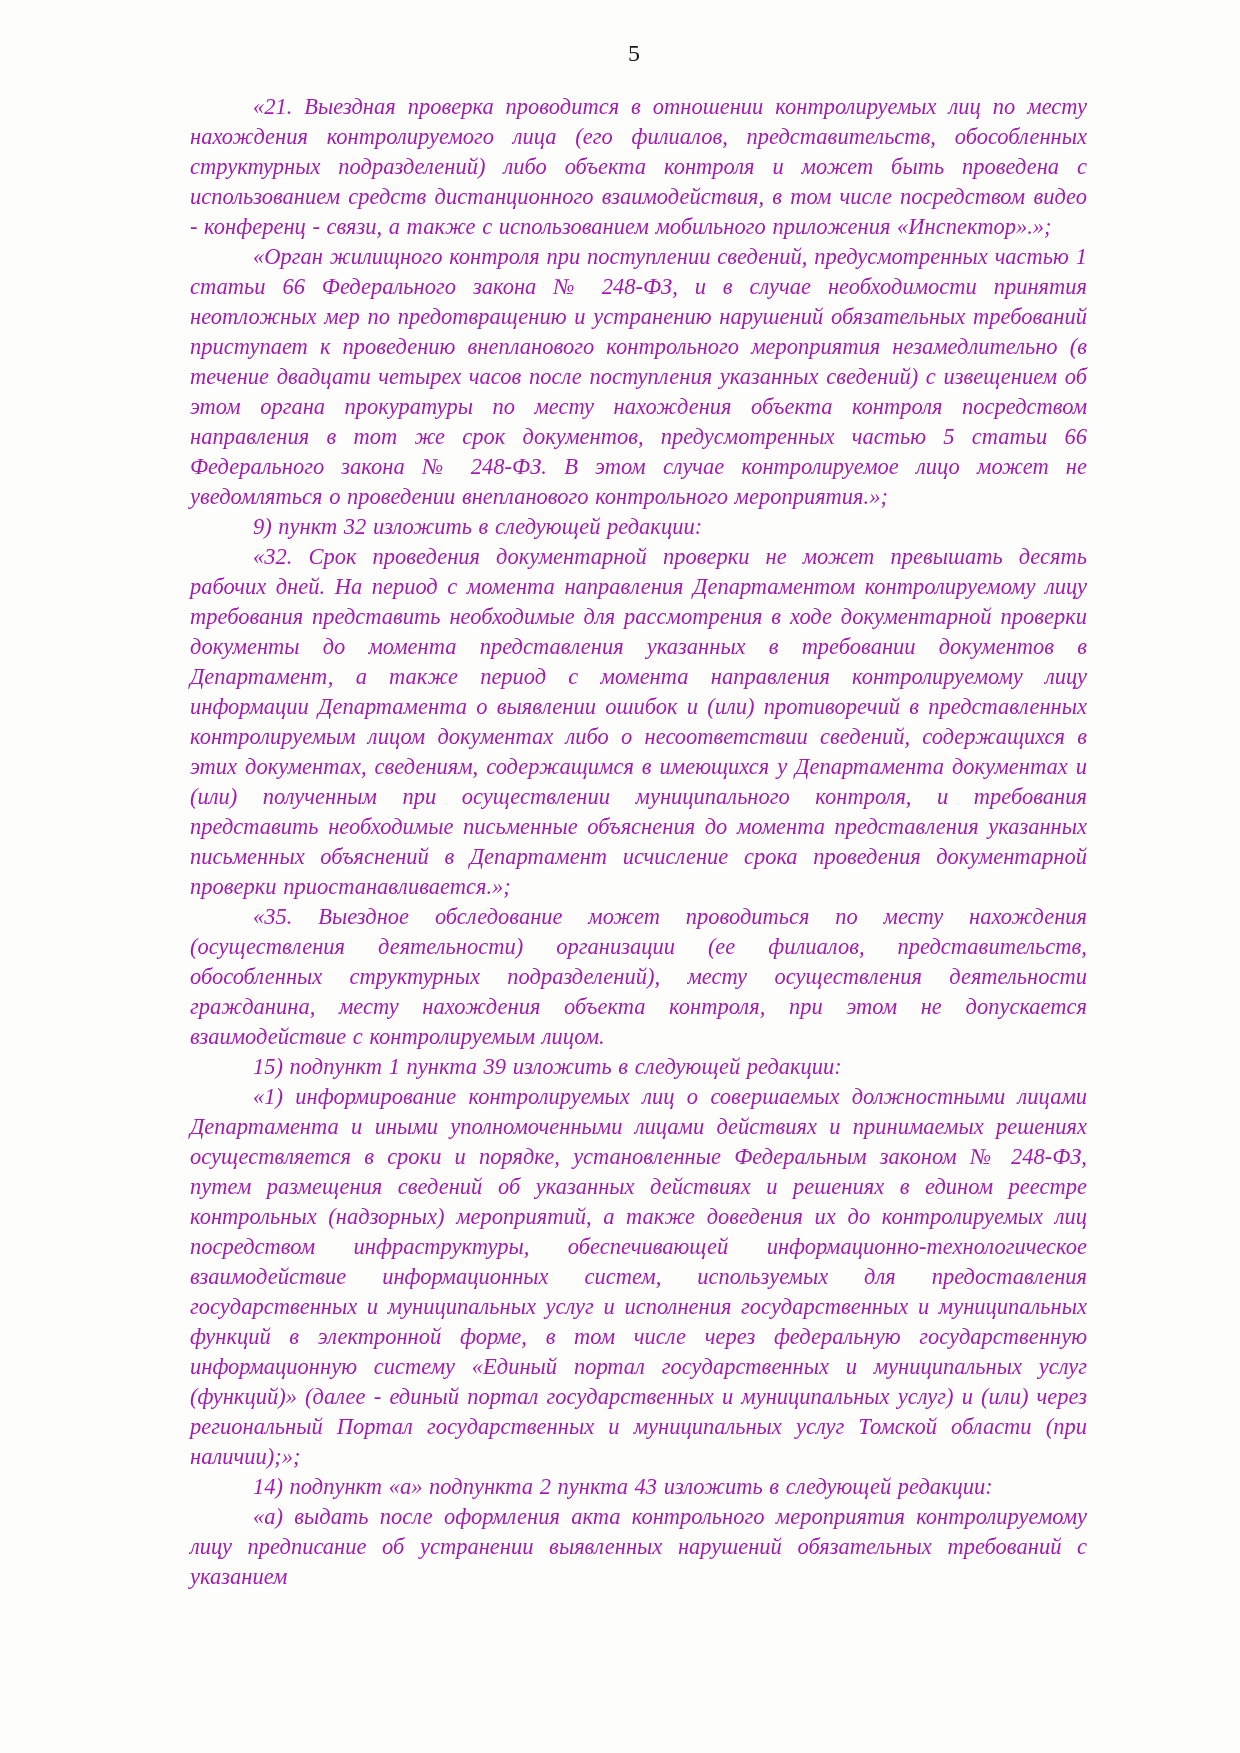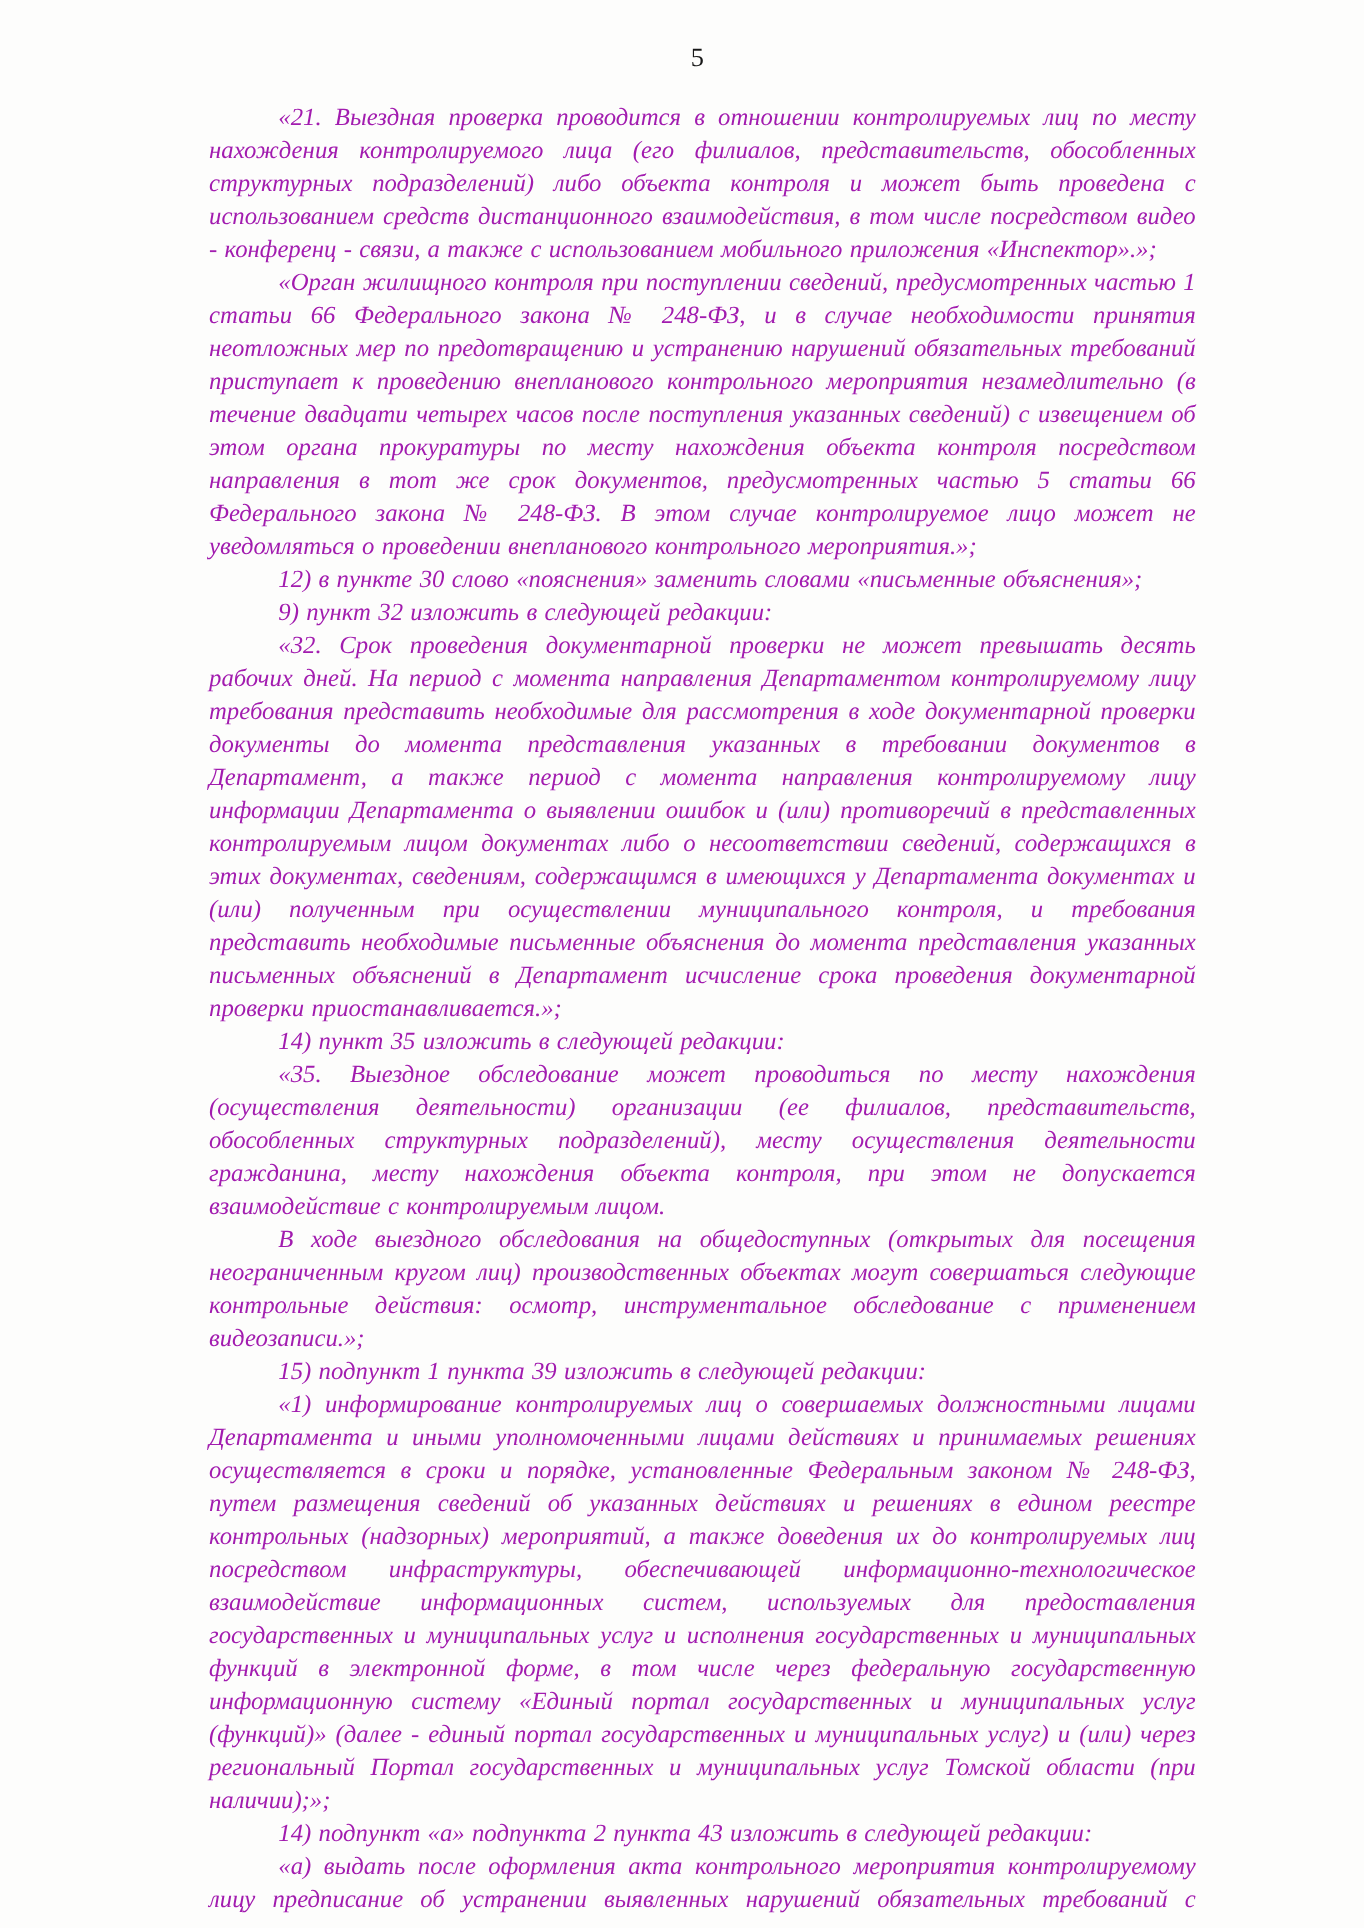--- a/index.html
+++ b/index.html
@@ -45,24 +45,21 @@
   }
 </style>
 </head>
 <body>
 
 <div class="page">
   <div class="page-number">5</div>
   <div class="content">
     <p>«21. Выездная проверка проводится в отношении контролируемых лиц по месту нахождения контролируемого лица (его филиалов, представительств, обособленных структурных подразделений) либо объекта контроля и может быть проведена с использованием средств дистанционного взаимодействия, в том числе посредством видео - конференц - связи, а также с использованием мобильного приложения «Инспектор».»;</p>
     <p>«Орган жилищного контроля при поступлении сведений, предусмотренных частью 1 статьи 66 Федерального закона № 248-ФЗ, и в случае необходимости принятия неотложных мер по предотвращению и устранению нарушений обязательных требований приступает к проведению внепланового контрольного мероприятия незамедлительно (в течение двадцати четырех часов после поступления указанных сведений) с извещением об этом органа прокуратуры по месту нахождения объекта контроля посредством направления в тот же срок документов, предусмотренных частью 5 статьи 66 Федерального закона № 248-ФЗ. В этом случае контролируемое лицо может не уведомляться о проведении внепланового контрольного мероприятия.»;</p>
-    <p>12) в пункте 30 слово «пояснения» заменить словами «письменные объяснения»;</p>
     <p>9) пункт 32 изложить в следующей редакции:</p>
     <p>«32. Срок проведения документарной проверки не может превышать десять рабочих дней. На период с момента направления Департаментом контролируемому лицу требования представить необходимые для рассмотрения в ходе документарной проверки документы до момента представления указанных в требовании документов в Департамент, а также период с момента направления контролируемому лицу информации Департамента о выявлении ошибок и (или) противоречий в представленных контролируемым лицом документах либо о несоответствии сведений, содержащихся в этих документах, сведениям, содержащимся в имеющихся у Департамента документах и (или) полученным при осуществлении муниципального контроля, и требования представить необходимые письменные объяснения до момента представления указанных письменных объяснений в Департамент исчисление срока проведения документарной проверки приостанавливается.»;</p>
-    <p>14) пункт 35 изложить в следующей редакции:</p>
     <p>«35. Выездное обследование может проводиться по месту нахождения (осуществления деятельности) организации (ее филиалов, представительств, обособленных структурных подразделений), месту осуществления деятельности гражданина, месту нахождения объекта контроля, при этом не допускается взаимодействие с контролируемым лицом.</p>
-    <p>В ходе выездного обследования на общедоступных (открытых для посещения неограниченным кругом лиц) производственных объектах могут совершаться следующие контрольные действия: осмотр, инструментальное обследование с применением видеозаписи.»;</p>
     <p>15) подпункт 1 пункта 39 изложить в следующей редакции:</p>
     <p>«1) информирование контролируемых лиц о совершаемых должностными лицами Департамента и иными уполномоченными лицами действиях и принимаемых решениях осуществляется в сроки и порядке, установленные Федеральным законом № 248-ФЗ, путем размещения сведений об указанных действиях и решениях в едином реестре контрольных (надзорных) мероприятий, а также доведения их до контролируемых лиц посредством инфраструктуры, обеспечивающей информационно-технологическое взаимодействие информационных систем, используемых для предоставления государственных и муниципальных услуг и исполнения государственных и муниципальных функций в электронной форме, в том числе через федеральную государственную информационную систему «Единый портал государственных и муниципальных услуг (функций)» (далее - единый портал государственных и муниципальных услуг) и (или) через региональный Портал государственных и муниципальных услуг Томской области (при наличии);»;</p>
     <p>14) подпункт «а» подпункта 2 пункта 43 изложить в следующей редакции:</p>
     <p>«а) выдать после оформления акта контрольного мероприятия контролируемому лицу предписание об устранении выявленных нарушений обязательных требований с указанием</p>
   </div>
 </div>
 
 </body></html>

